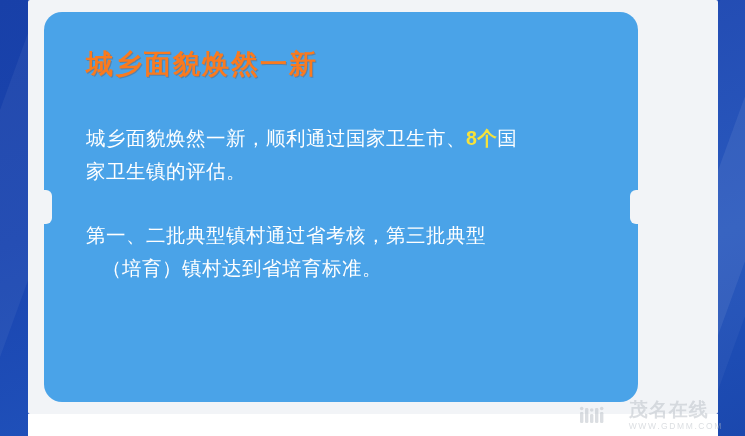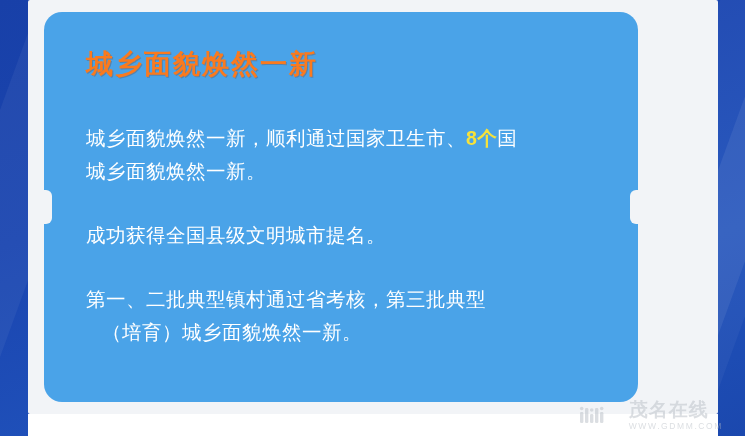--- a/index.html
+++ b/index.html
@@ -155,30 +155,27 @@
   <div class="card">
     <div class="notch left"></div>
     <div class="notch right"></div>
 
     <div class="card-inner">
 
       <h1 class="headline">城乡面貌焕然一新</h1>
 
       <p class="para">
         <span>城乡面貌焕然一新，顺利通过国家卫生市、</span><span class="hl">8个</span><span>国</span><br>
-        <span>城乡面貌焕然一新。</span>
+        <span>家卫生镇的评估。</span>
       </p>
 
-      <p class="para">
-        <span>成功获得全国县级文明城市提名。</span>
-      </p>
 
       <p class="para">
         <span>第一、二批典型镇村通过省考核，第三批典型</span><br>
-        <span class="indent">（培育）城乡面貌焕然一新。</span>
+        <span class="indent">（培育）镇村达到省培育标准。</span>
       </p>
 
     </div>
   </div>
 
   <div class="watermark">
     <div class="wm-mark">
       <svg width="26" height="24" viewBox="0 0 26 24" aria-hidden="true">
         <g fill="#b9bfc6">
           <rect x="1" y="9" width="3.4" height="11" rx="1.2"></rect>

